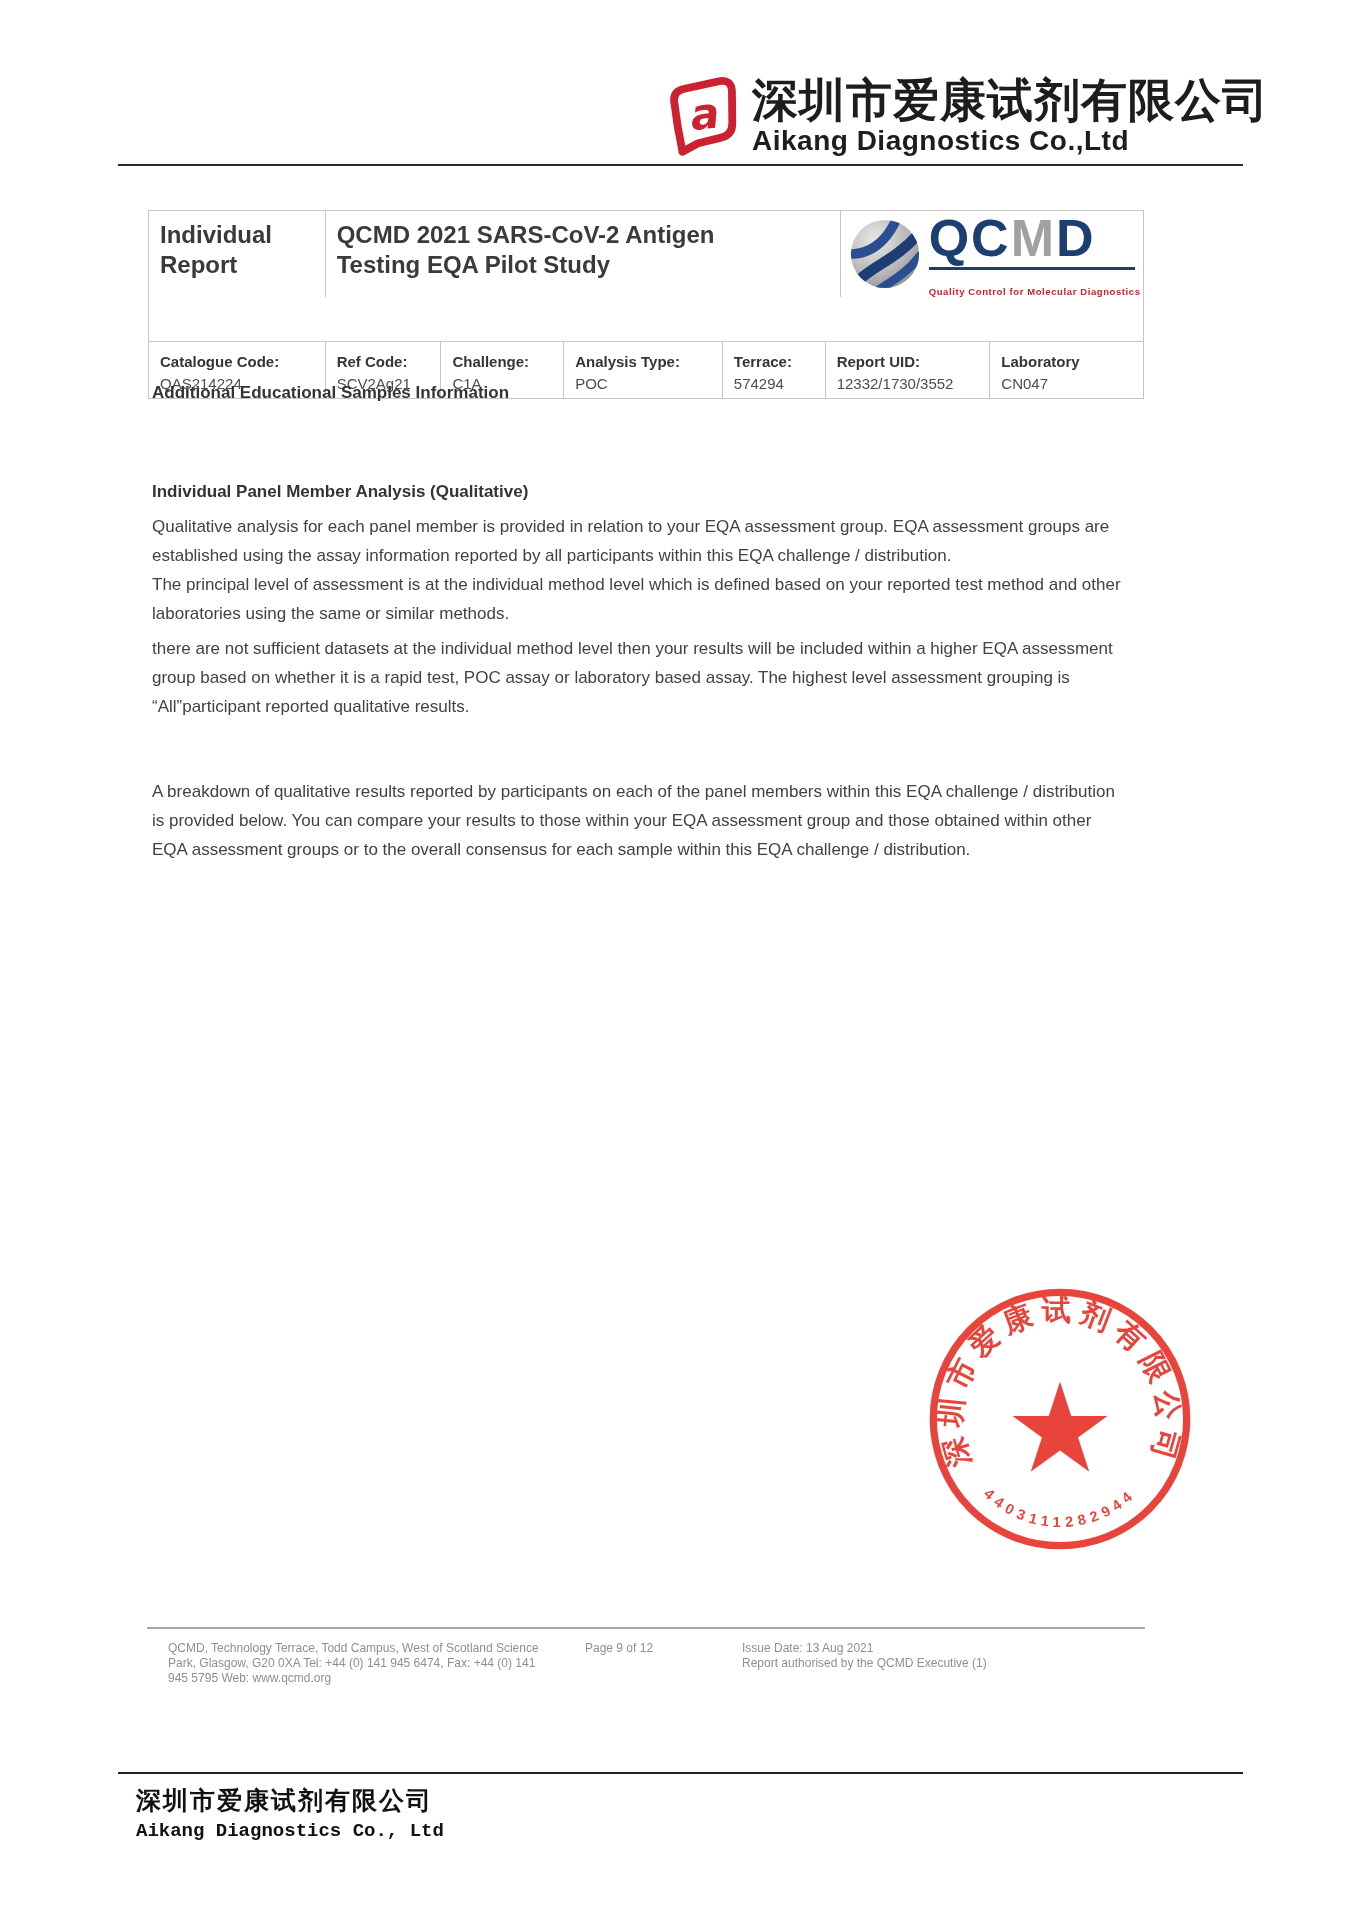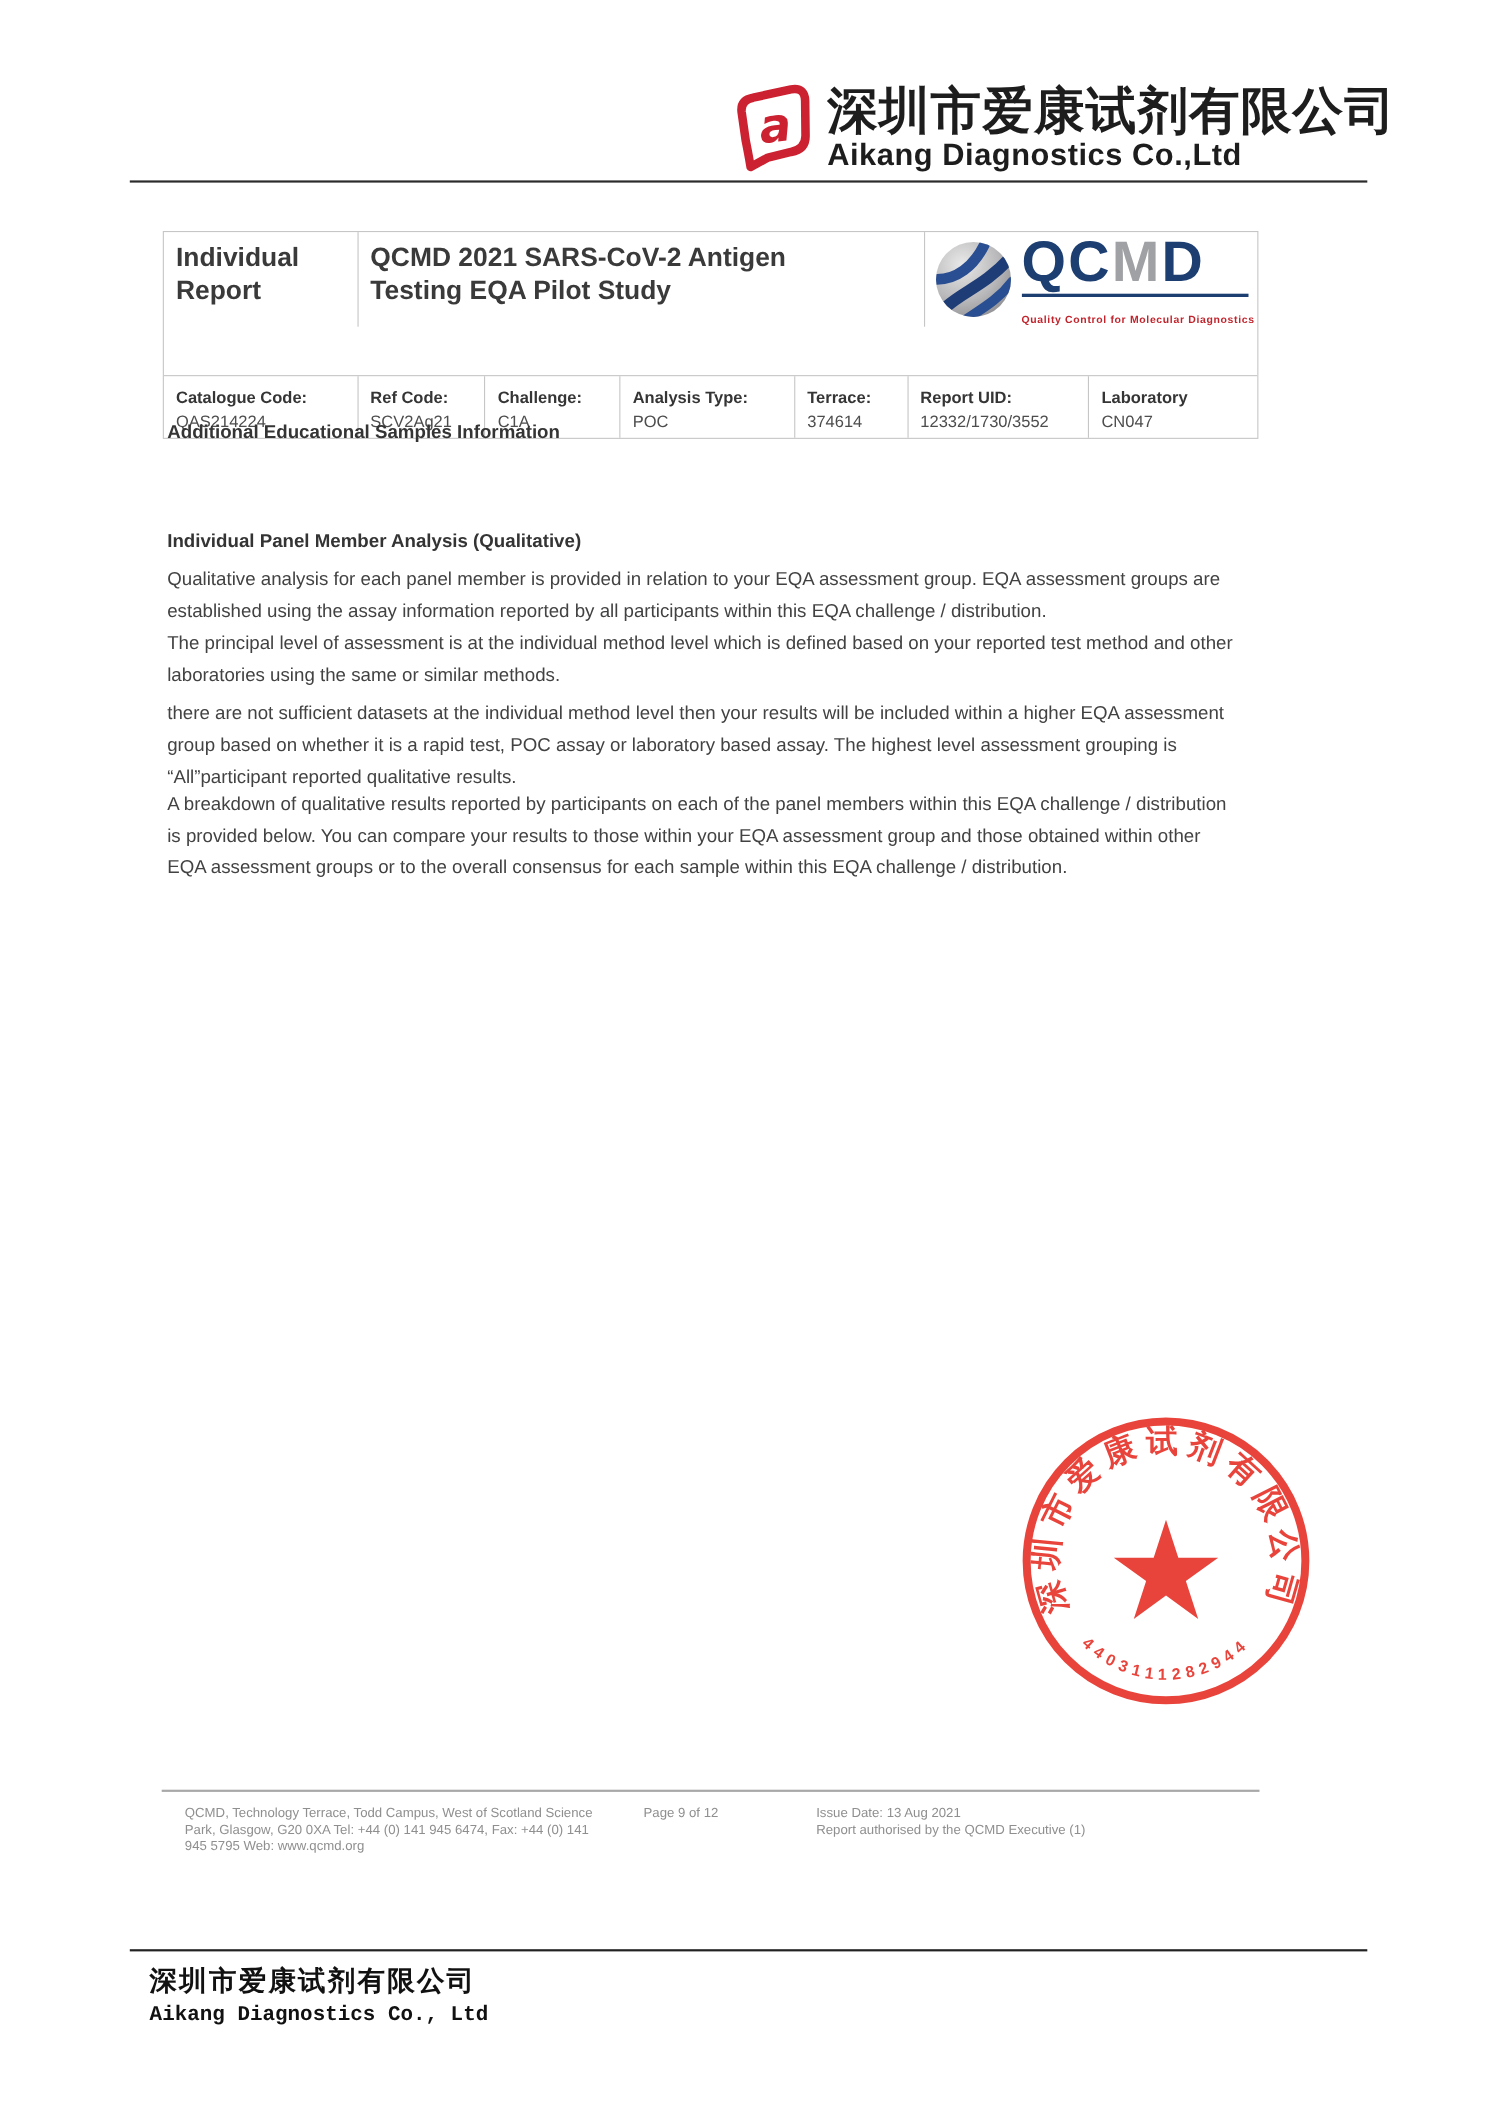--- a/index.html
+++ b/index.html
@@ -124,21 +124,21 @@
       <div class="rt-cell w3">
         <div class="f-label">Challenge:</div>
         <div class="f-value">C1A</div>
       </div>
       <div class="rt-cell w4">
         <div class="f-label">Analysis Type:</div>
         <div class="f-value">POC</div>
       </div>
       <div class="rt-cell w5">
         <div class="f-label">Terrace:</div>
-        <div class="f-value">374614</div>
+        <div class="f-value">574294</div>
       </div>
       <div class="rt-cell w6">
         <div class="f-label">Report UID:</div>
         <div class="f-value">12332/1730/3552</div>
       </div>
       <div class="rt-cell w7">
         <div class="f-label">Laboratory</div>
         <div class="f-value">CN047</div>
       </div>
     </div>
@@ -153,21 +153,21 @@
     <div>The principal level of assessment is at the individual method level which is defined based on your reported test method and other</div>
     <div>laboratories using the same or similar methods.</div>
   </div>
 
   <div class="para" style="top:634px;">
     <div>there are not sufficient datasets at the individual method level then your results will be included within a higher EQA assessment</div>
     <div>group based on whether it is a rapid test, POC assay or laboratory based assay. The highest level assessment grouping is</div>
     <div>“All”participant reported qualitative results.</div>
   </div>
 
-  <div class="para" style="top:716px;">
+  <div class="para" style="top:777px;">
     <div>A breakdown of qualitative results reported by participants on each of the panel members within this EQA challenge / distribution</div>
     <div>is provided below. You can compare your results to those within your EQA assessment group and those obtained within other</div>
     <div>EQA assessment groups or to the overall consensus for each sample within this EQA challenge / distribution.</div>
   </div>
 
   <svg class="stamp" viewBox="0 0 260 260">
     <defs>
       <path id="arcTop" d="M 43.9,170.1 A 95,95 0 1 1 216.1,170.1" fill="none"></path>
       <path id="arcBottom" d="M 48,194 A 104,104 0 0 0 212,194" fill="none"></path>
     </defs>

